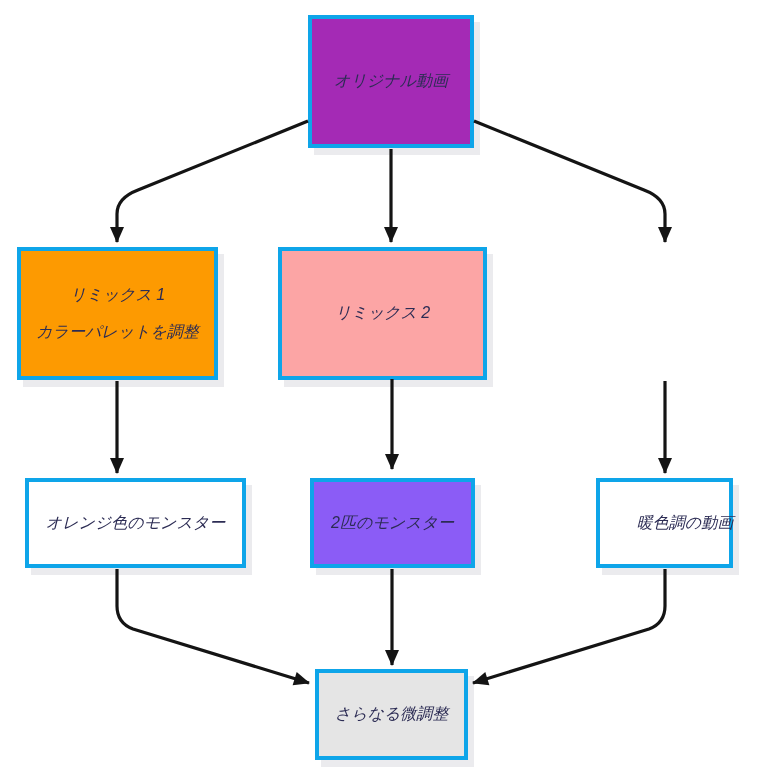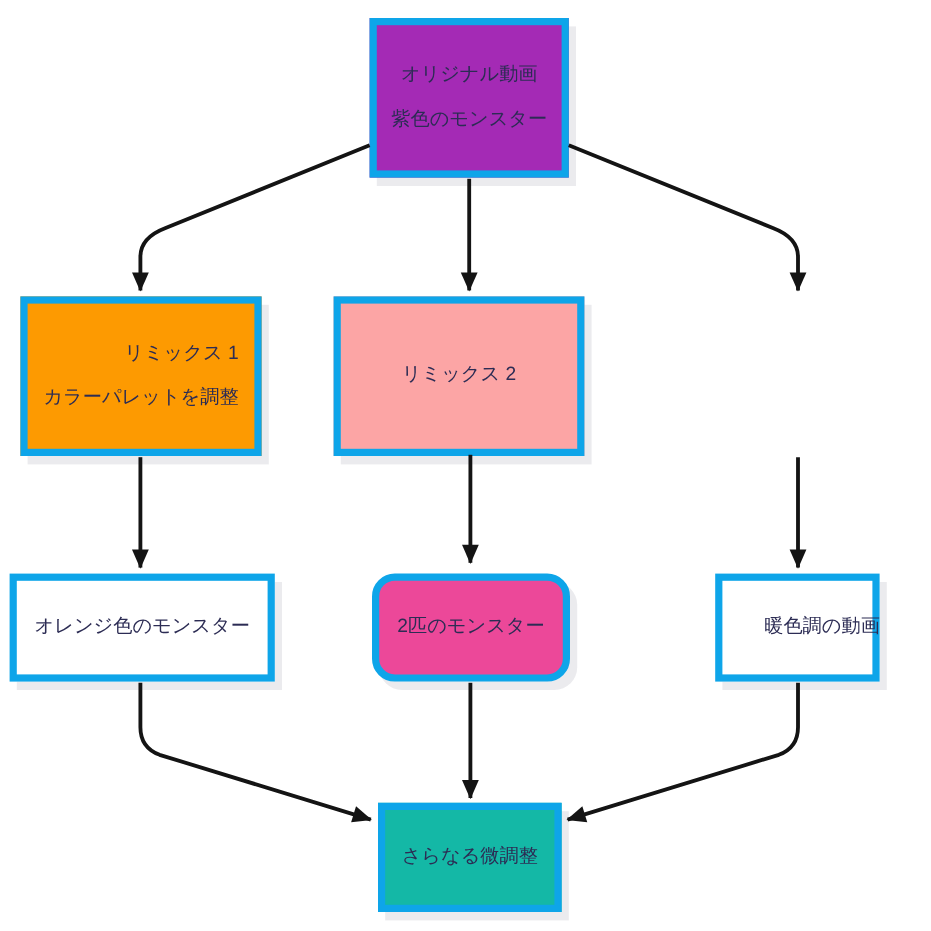--- a/index.html
+++ b/index.html
@@ -27,43 +27,44 @@
   }
   .edge {
     fill: none;
     stroke: #141414;
     stroke-width: 3.2;
     stroke-linejoin: round;
   }
   .node {
     position: absolute;
     box-sizing: border-box;
-    border: 6px solid #0ea5e9;
+    border: 4px solid #0ea5e9;
     box-shadow: 6px 7px 0 rgba(35, 35, 62, 0.09);
     display: flex;
     align-items: center;
     justify-content: center;
     z-index: 1;
     text-align: center;
+    font-style: italic;
   }
   .node-label {
     color: #2c2c54;
     font-size: 16px;
     font-weight: 500;
     line-height: 2.3;
     white-space: nowrap;
   }
   .node-label span { display: block; }
 
   
   #n-original { left: 308px; top: 15px;  width: 166px; height: 133px; }
   #n-remix1   { left: 17px;  top: 247px; width: 201px; height: 133px; }
   #n-remix2   { left: 278px; top: 247px; width: 209px; height: 133px; }
   #n-remix3   { left: 565px; top: 247px; width: 197px; height: 133px; }
-  #n-result1  { left: 8px;   top: 478px; width: 221px; height: 90px; }
+  #n-result1  { left: 25px;   top: 478px; width: 221px; height: 90px; }
   #n-result2  { left: 310px; top: 478px; width: 165px; height: 90px; }
   #n-result3  { left: 596px; top: 478px; width: 137px; height: 90px; padding-left: 41px; }
   #n-final    { left: 315px; top: 669px; width: 153px; height: 91px; }
 </style>
 </head>
 <body>
 
 <div id="canvas">
 
   <svg id="edge-layer" viewBox="0 0 776 776" xmlns="http://www.w3.org/2000/svg">
@@ -79,55 +80,54 @@
     <path class="edge" d="M392,379 L392,469" marker-end="url(#ah)"></path>
     <path class="edge" d="M665,381 L665,473" marker-end="url(#ah)"></path>
     <path class="edge" d="M117,569 L117,606 Q117,623 133,629 L309,683" marker-end="url(#ah)"></path>
     <path class="edge" d="M392,569 L392,665" marker-end="url(#ah)"></path>
     <path class="edge" d="M665,569 L665,606 Q665,623 649,629 L473,683" marker-end="url(#ah)"></path>
   </svg>
 
   <div class="node" id="n-original" style="background-color: rgb(164, 42, 181);">
     <div class="node-label">
       <span>オリジナル動画</span>
-      <span>紫色のモンスター</span>
     </div>
   </div>
 
-  <div class="node" id="n-remix1" style="background-color: rgb(253, 154, 1); text-align: right;">
+  <div class="node" id="n-remix1" style="background-color: rgb(253, 154, 1);">
     <div class="node-label">
       <span>リミックス 1</span>
       <span>カラーパレットを調整</span>
     </div>
   </div>
 
   <div class="node" id="n-remix2" style="background-color: #fca5a5;">
     <div class="node-label">
       <span>リミックス 2</span>
     </div>
   </div>
 
 
   <div class="node" id="n-result1" style="background-color: rgb(255, 255, 255);">
     <div class="node-label">
       <span>オレンジ色のモンスター</span>
     </div>
   </div>
 
-  <div class="node" id="n-result2" style="background-color: #ec4899; border-radius: 19px;">
+  <div class="node" id="n-result2" style="background-color: #8b5cf6;">
     <div class="node-label">
       <span>2匹のモンスター</span>
     </div>
   </div>
 
   <div class="node" id="n-result3" style="background-color: rgb(255, 255, 255);">
     <div class="node-label">
       <span>暖色調の動画</span>
     </div>
   </div>
 
-  <div class="node" id="n-final" style="background-color: #14b8a6;">
+  <div class="node" id="n-final" style="background-color: #e5e5e5;">
     <div class="node-label">
       <span>さらなる微調整</span>
     </div>
   </div>
 
 </div>
 
 </body></html>

